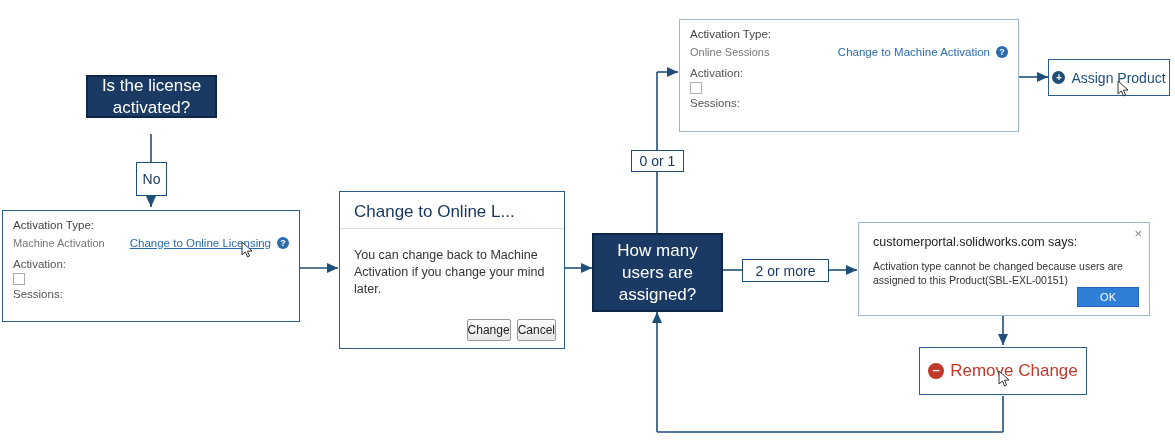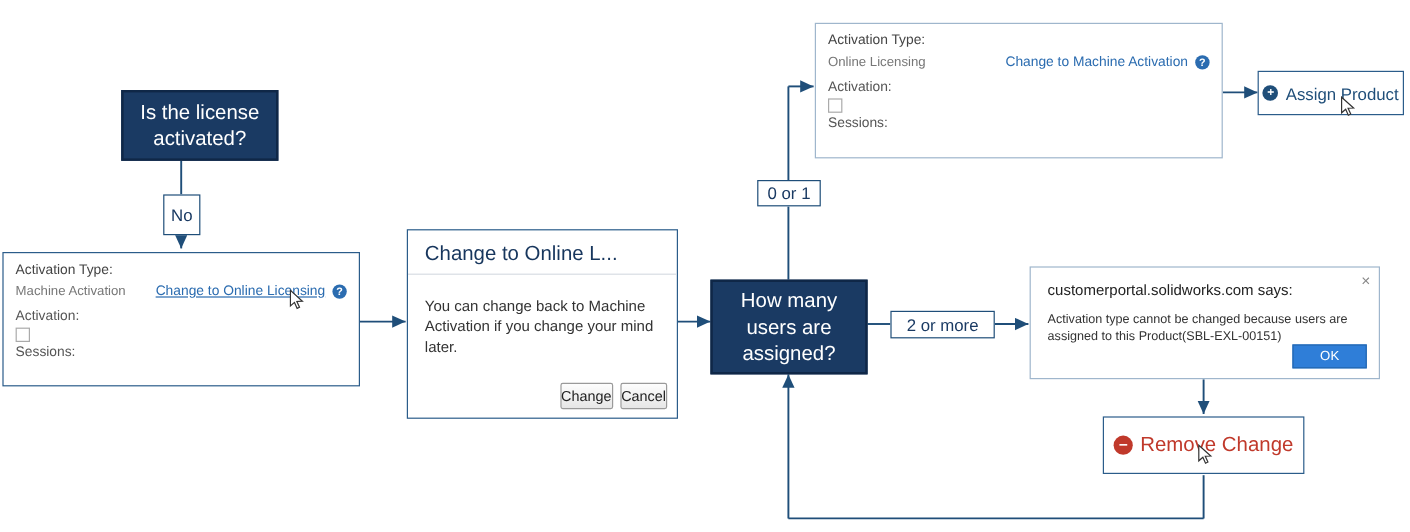--- a/index.html
+++ b/index.html
@@ -204,21 +204,21 @@
 
     <line x1="829" y1="270" x2="857" y2="270" stroke="#1f4e79" stroke-width="1.6" marker-end="url(#arrow)"></line>
 
     <line x1="1003" y1="316" x2="1003" y2="345" stroke="#1f4e79" stroke-width="1.6" marker-end="url(#arrow)"></line>
 
     <line x1="1003" y1="396" x2="1003" y2="432" stroke="#1f4e79" stroke-width="1.6"></line>
     <line x1="1003" y1="432" x2="657" y2="432" stroke="#1f4e79" stroke-width="1.6"></line>
     <line x1="657" y1="432" x2="657" y2="312" stroke="#1f4e79" stroke-width="1.6" marker-end="url(#arrow)"></line>
   </svg>
 
-  <div class="abs dark-box" style="left:101px; top:75px; width:131px; height:59px;">
+  <div class="abs dark-box" style="left:86px; top:75px; width:131px; height:43px;">
     <span>Is the license activated?</span>
   </div>
 
   <div class="abs edge-label" style="left:136px; top:162px; width:31px; height:34px;">
     <span>No</span>
   </div>
 
   <div class="abs panel" style="left:2px; top:210px; width:298px; height:112px;">
     <div class="act-card">
       <div class="act-title">Activation Type:</div>
@@ -265,21 +265,21 @@
   </div>
 
   <div class="abs edge-label" style="left:742px; top:259px; width:87px; height:23px;">
     <span>2 or more</span>
   </div>
 
   <div class="abs panel-soft" style="left:679px; top:19px; width:340px; height:113px;">
     <div class="act-card">
       <div class="act-title">Activation Type:</div>
       <div class="act-row" style="justify-content:space-between; align-items:center;">
-        <span class="act-value">Online Licensing</span>
+        <span class="act-value">Online Sessions</span>
         <span style="display:flex; align-items:center;">
           <span class="act-link" style="text-decoration:none;">Change to Machine Activation</span>
           <span class="help-dot">?</span>
         </span>
       </div>
       <div class="act-row" style="margin-top:9px;">
         <span class="act-label">Activation:</span>
       </div>
       <div class="act-row">
         <span class="chk"></span>

